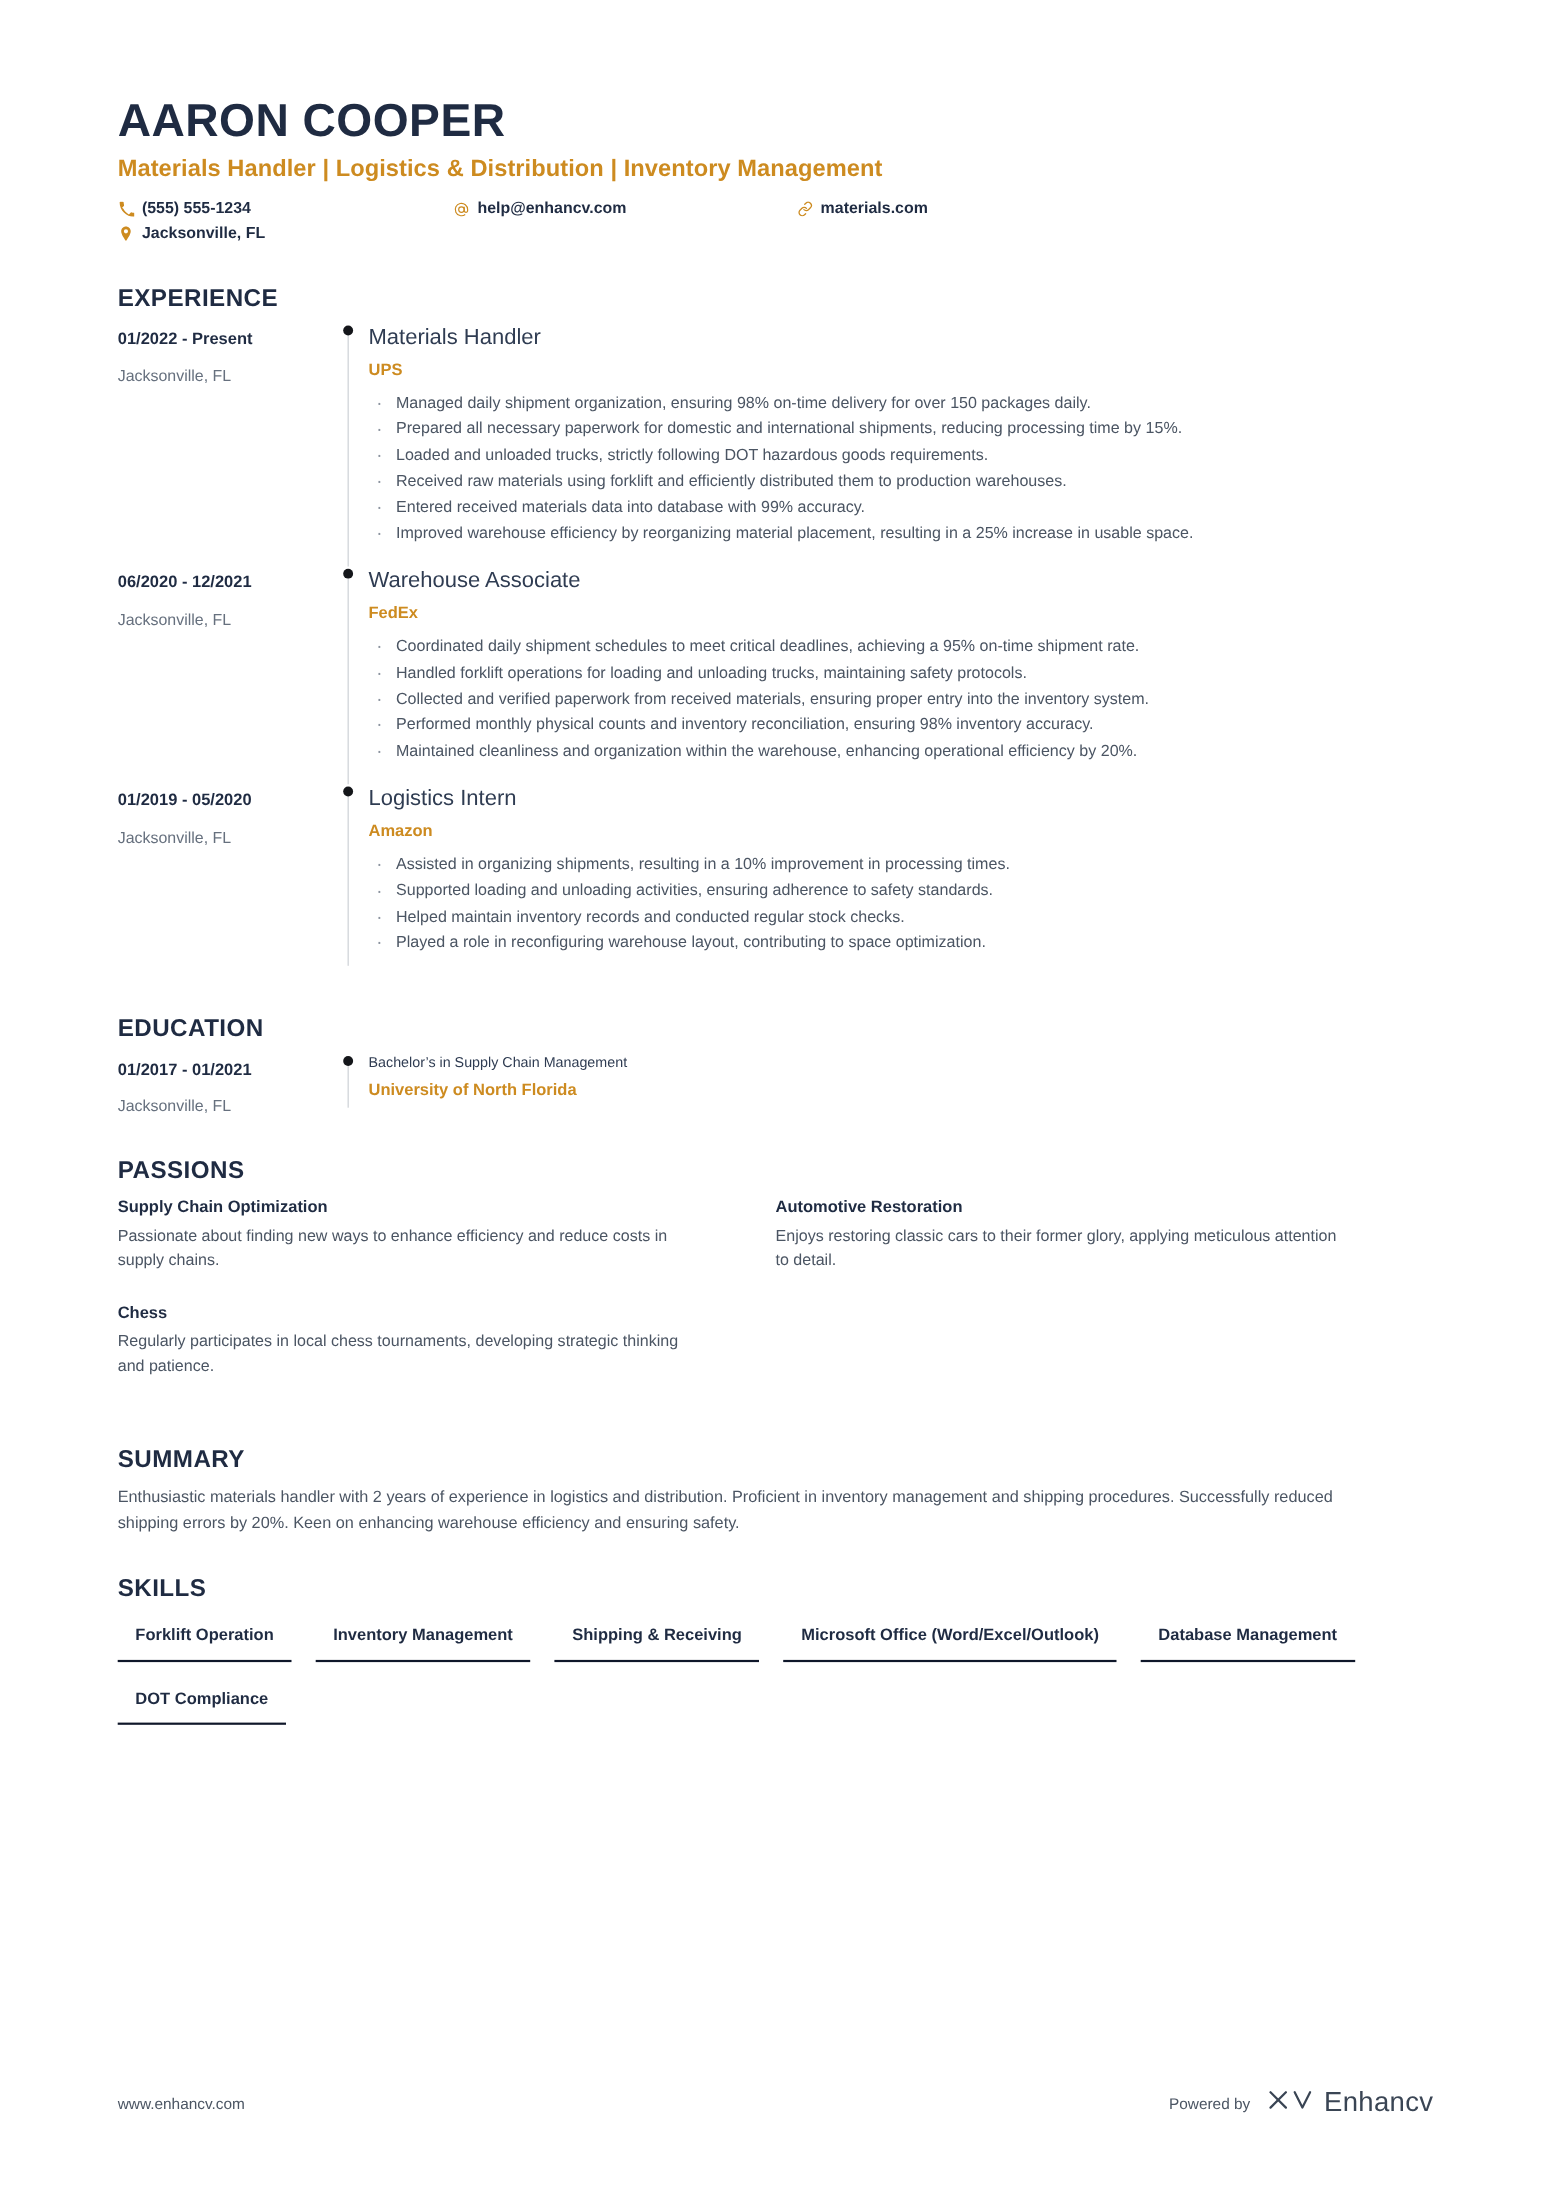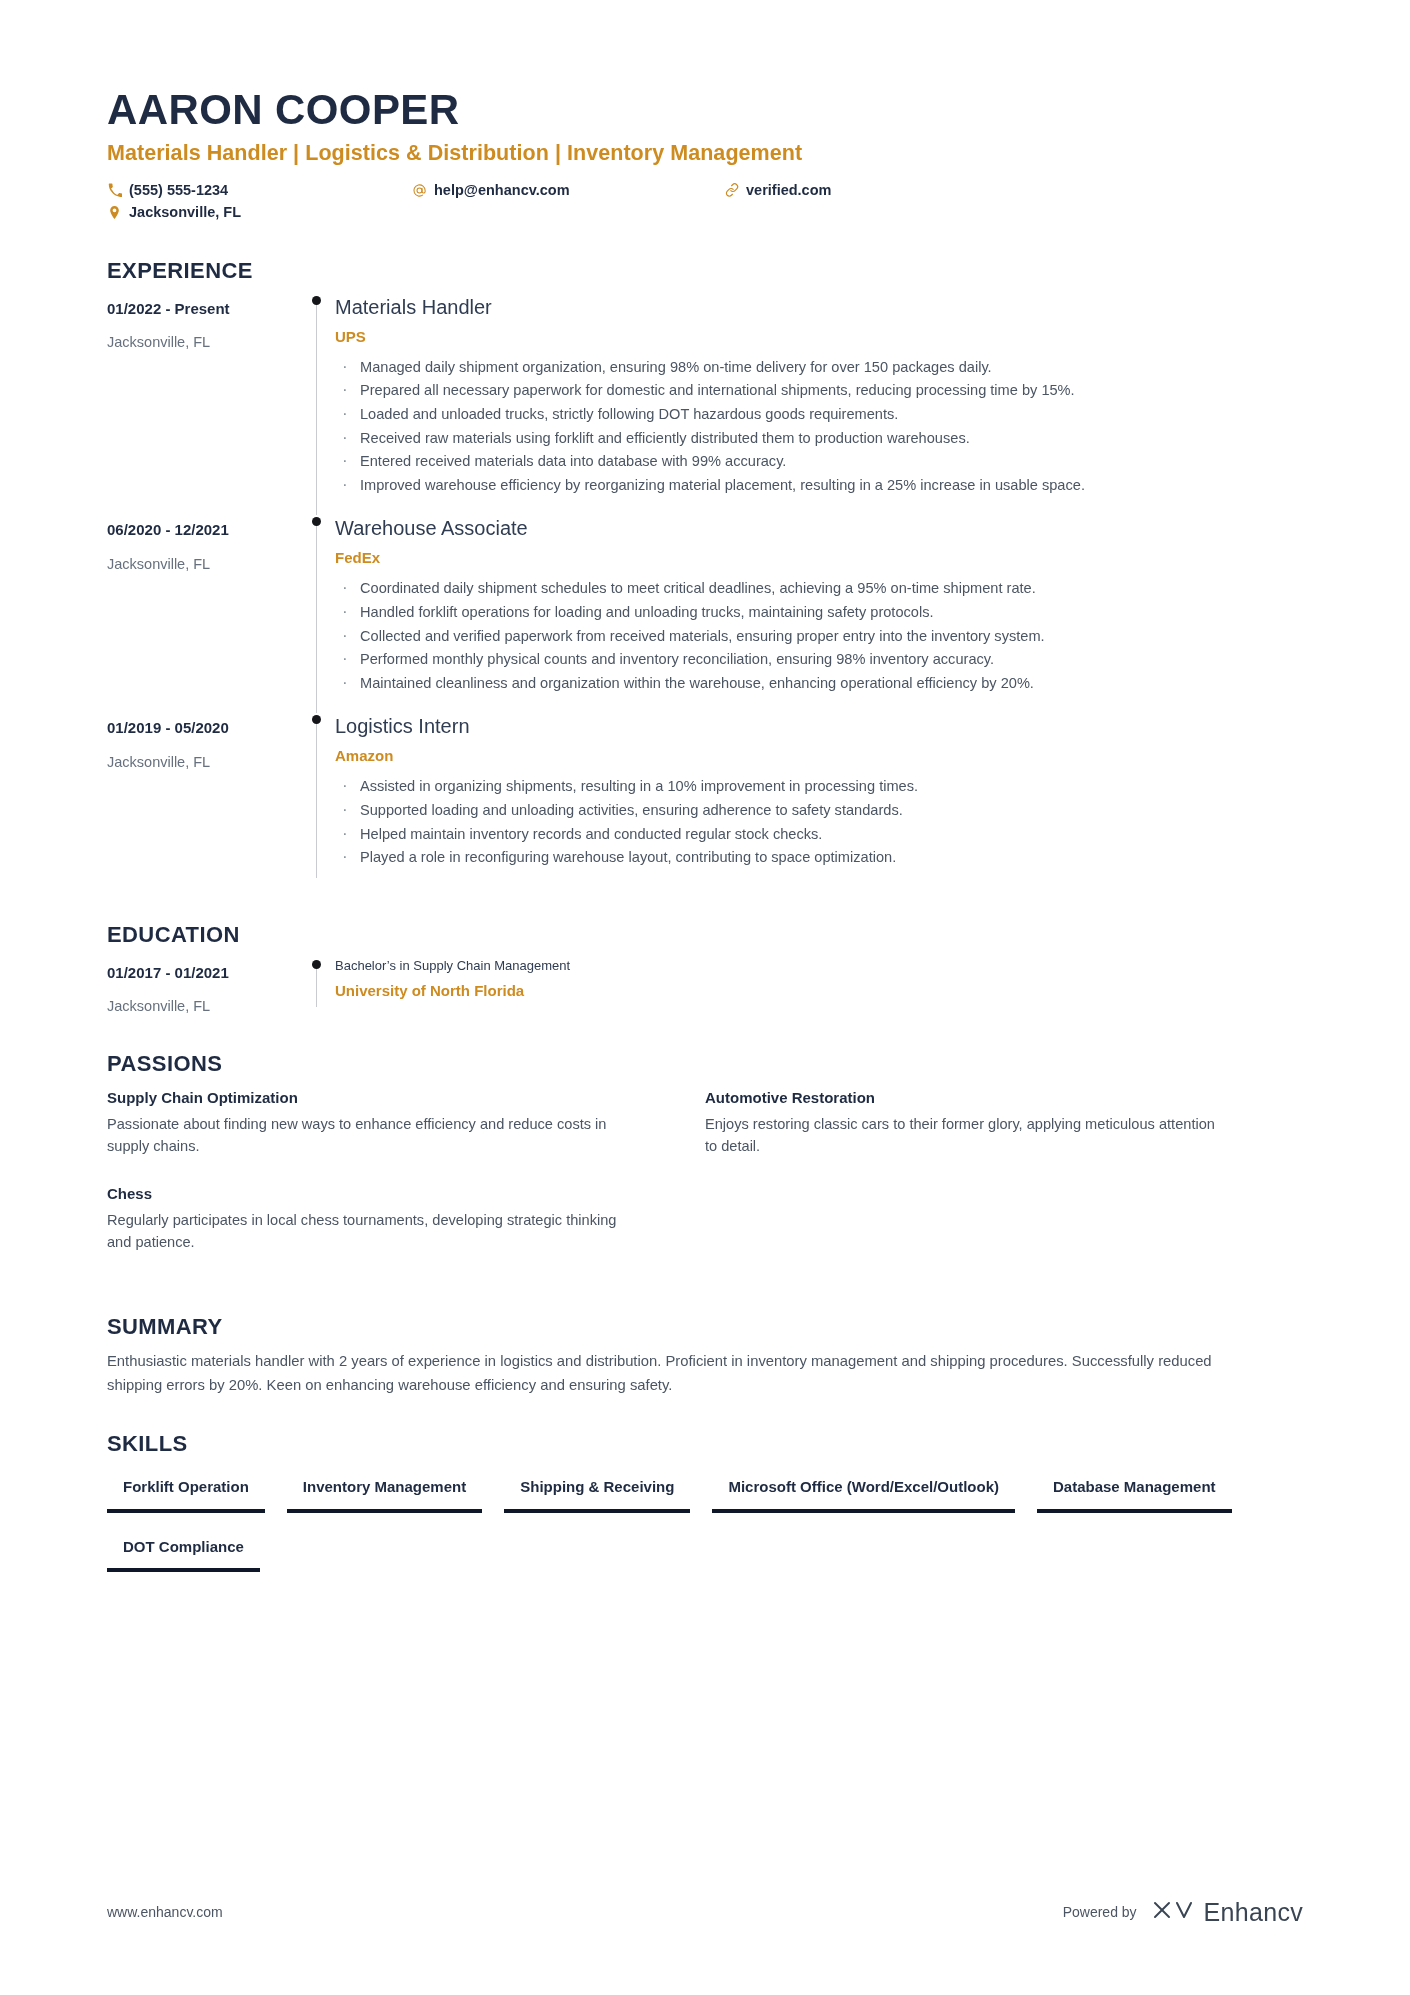--- a/index.html
+++ b/index.html
@@ -235,21 +235,21 @@
     gap: 0px 22px;
     margin-top: 8px;
     max-width: 1130px;
   }
 
   .skill-chip {
     font-size: 15px;
     font-weight: bold;
     color: #1f2b42;
     padding: 10px 16px 12px 16px;
-    border-bottom: 4px solid #0f172a;
+    border-bottom: 2px solid #0f172a;
     margin-bottom: 14px;
     white-space: nowrap;
     line-height: 1.3;
   }
 
   
   .footer {
     position: absolute;
     left: 107px;
     right: 107px;
@@ -316,21 +316,21 @@
           </span>
           <span>help@enhancv.com</span>
         </div>
         <div class="contact-item c-col3">
           <span class="ic">
             <svg width="14" height="14" viewBox="0 0 24 24" fill="none" stroke="currentColor" stroke-width="2" stroke-linecap="round">
                 <path d="M10 13a5 5 0 0 0 7.1.1l3-3a5 5 0 0 0-7.1-7.1l-1.7 1.7"></path>
                 <path d="M14 11a5 5 0 0 0-7.1-.1l-3 3a5 5 0 0 0 7.1 7.1l1.7-1.7"></path>
               </svg>
           </span>
-          <span>verified.com</span>
+          <span>materials.com</span>
         </div>
       </div>
       <div class="contact-row">
         <div class="contact-item c-col1">
           <span class="ic">
             <svg width="13" height="15" viewBox="0 0 24 24" fill="currentColor">
                 <path d="M12 0C7.6 0 4 3.6 4 8c0 5.8 7.1 15.1 7.4 15.5.3.4.9.4 1.2 0C12.9 23.1 20 13.8 20 8c0-4.4-3.6-8-8-8zm0 11.5A3.5 3.5 0 1 1 12 4.5a3.5 3.5 0 0 1 0 7z"></path>
               </svg>
           </span>
           <span>Jacksonville, FL</span>

